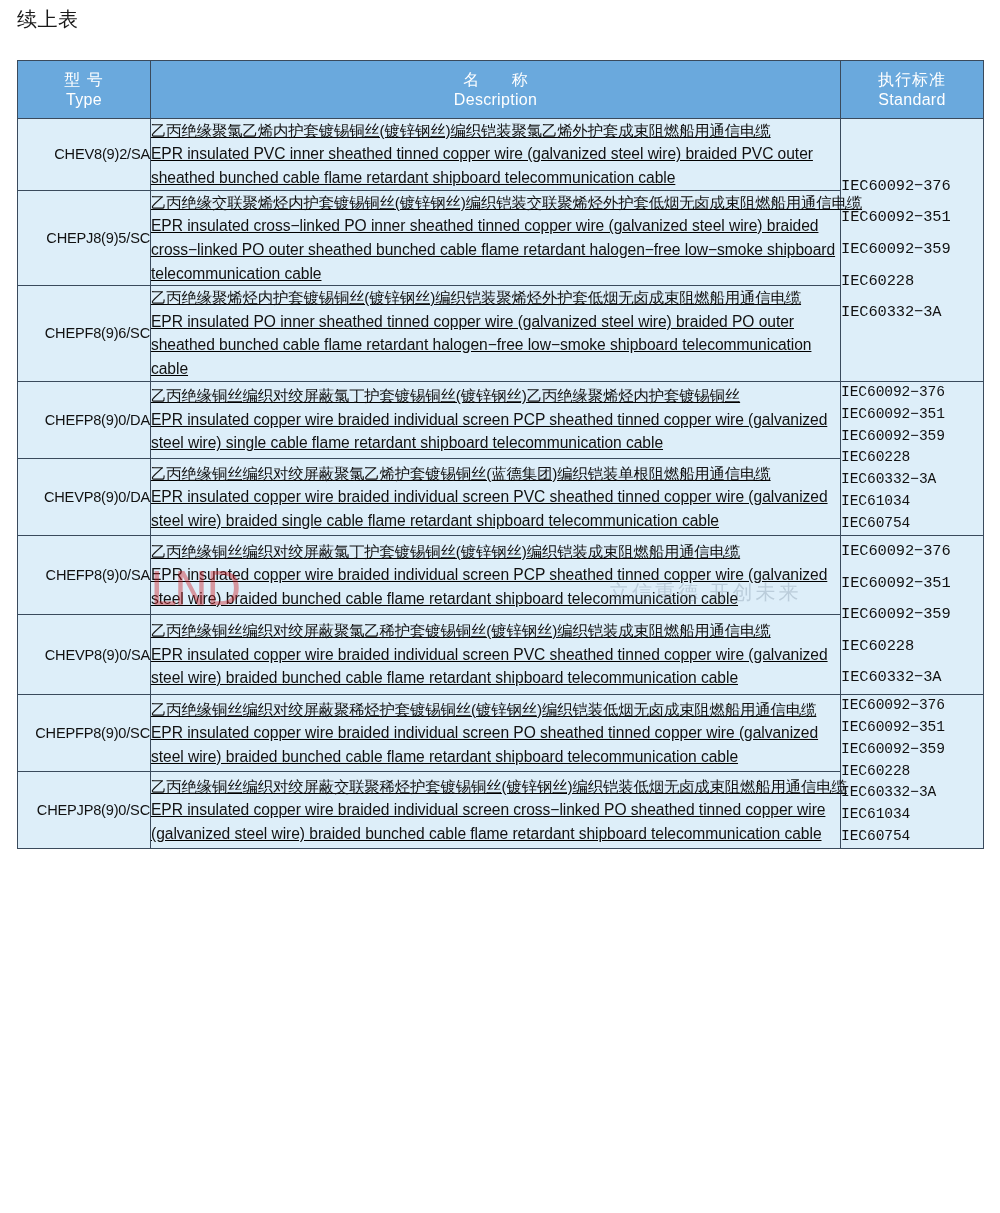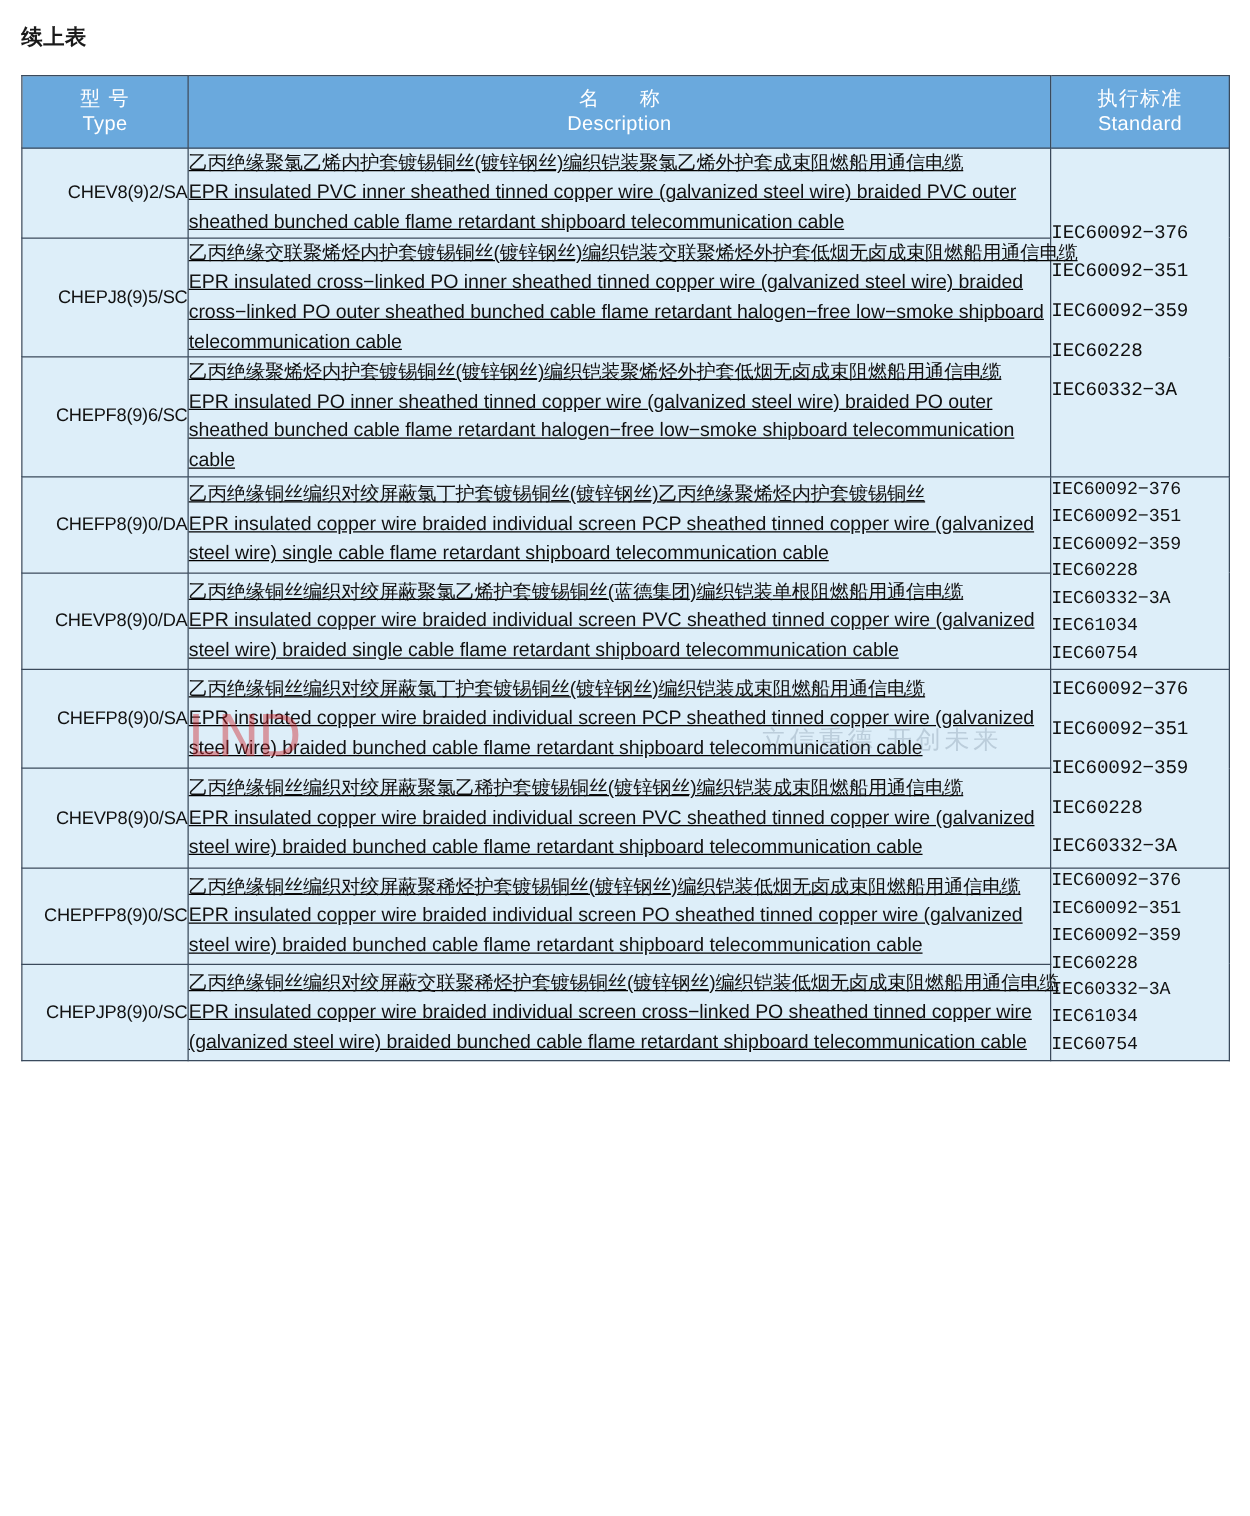--- a/index.html
+++ b/index.html
@@ -19,23 +19,23 @@
     position: relative;
     width: 1000px;
     height: 1213px;
     box-sizing: border-box;
   }
 
   
   .caption {
     position: absolute;
     left: 17px;
-    top: 21px;
-    font-size: 17px;
-    font-weight: bold;
+    top: 9px;
+    font-size: 20px;
+    font-weight: normal;
     color: #1a1a1a;
     letter-spacing: 0.5px;
     line-height: 1;
   }
 
   
   .tbl-wrap {
     position: absolute;
     left: 17px;
     top: 60px;

